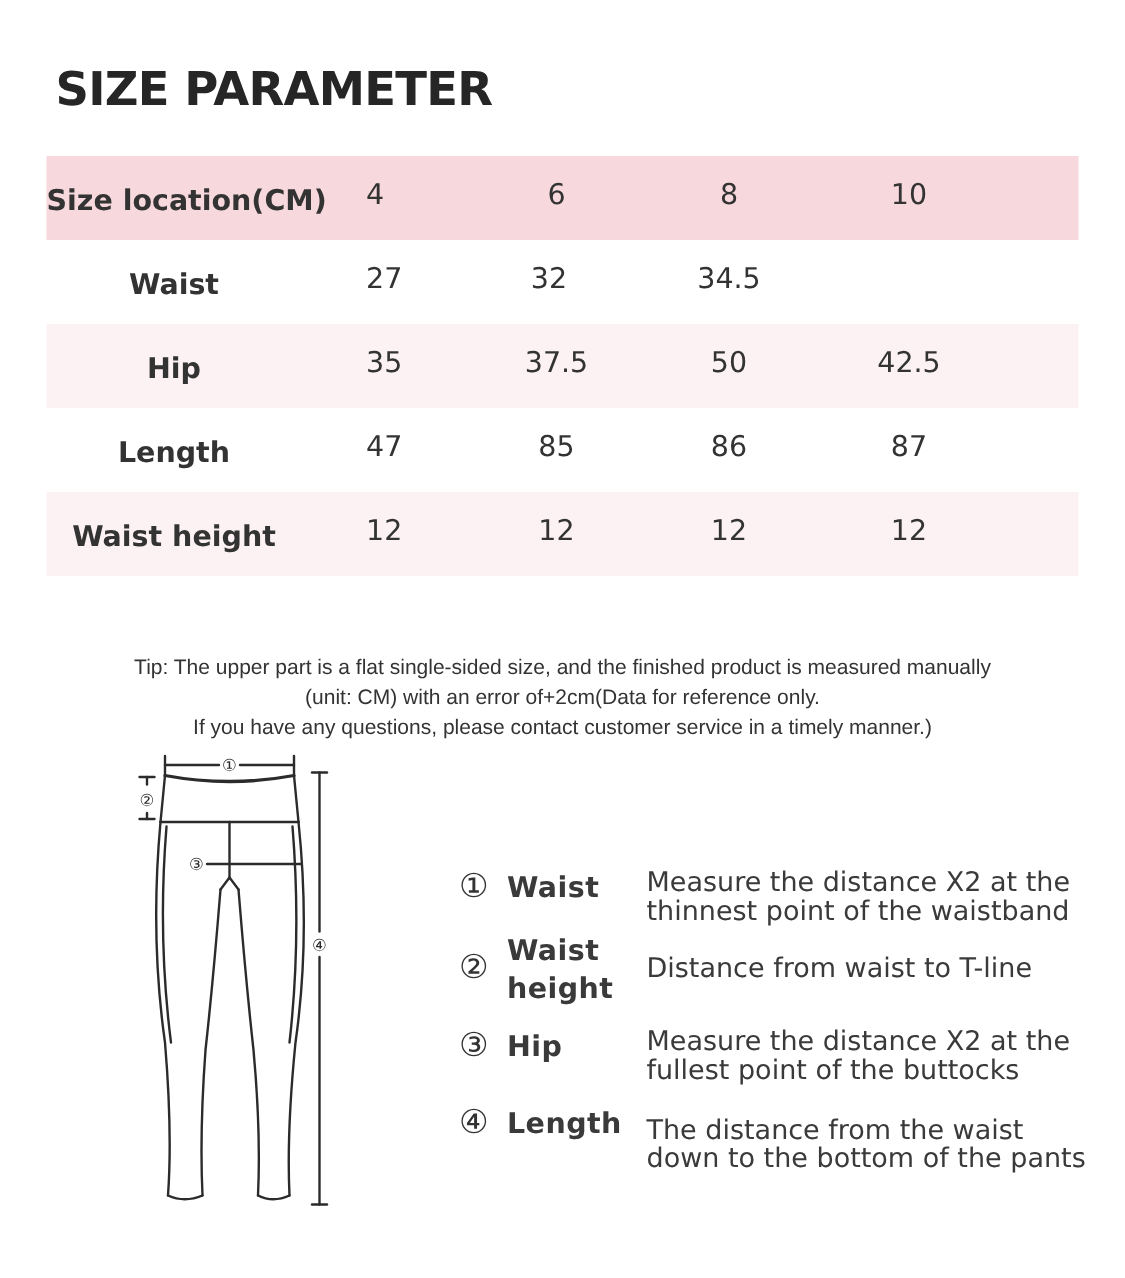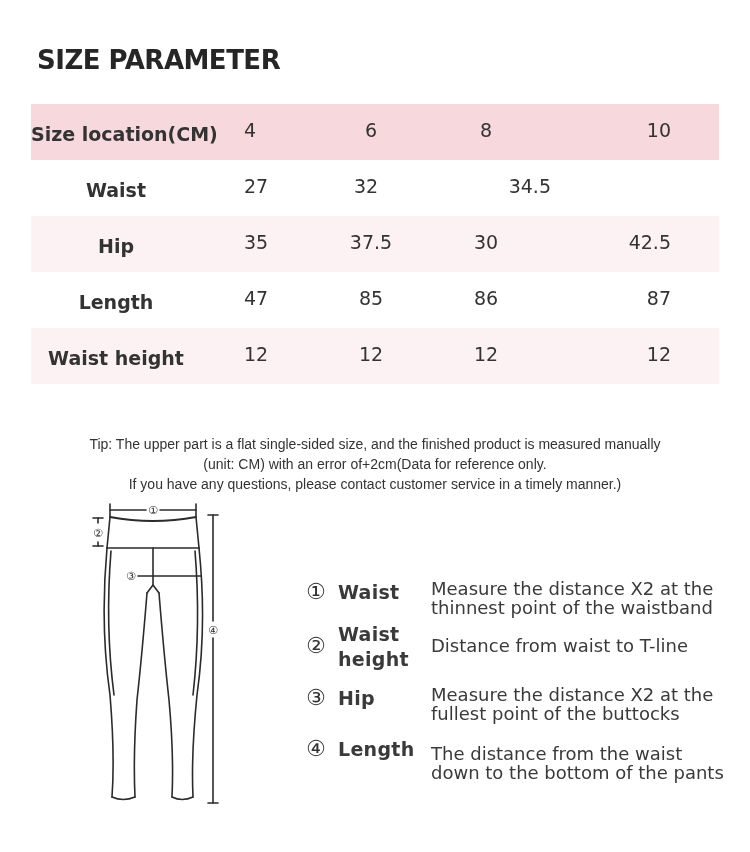--- a/index.html
+++ b/index.html
@@ -2,37 +2,37 @@
 <html><head>
   <meta charset="utf-8">
   <style>
     * { margin: 0; padding: 0; box-sizing: border-box; }
     html, body { width: 750px; height: 852px; background: #ffffff; overflow: hidden; }
     body { position: relative; font-family: "DejaVu Sans", sans-serif; color: #333333; }
 
     .title {
       position: absolute; left: 37px; top: 38px;
       font-family: "DejaVu Sans", sans-serif; font-weight: bold;
-      font-size: 26px; letter-spacing: -0.5px; color: #262626;
+      font-size: 31px; letter-spacing: -0.5px; color: #262626;
       line-height: 44px;
     }
 
     .size-table {
       position: absolute; left: 31px; top: 104px; width: 688px;
     }
     .row { display: flex; height: 56px; align-items: center; font-size: 19px; color: #333; }
     .row.header { background: #f7d8dc; }
     .row.alt { background: #fdf2f3; }
     .row.plain { background: #ffffff; }
     .cell { text-align: center; line-height: 56px; white-space: nowrap; }
     .c0 { width: 170px; padding-left: 0; font-weight: bold; }
     .c1 { width: 110px; text-align: left; padding-left: 43px; }
     .c2 { width: 120px; text-align: center; }
     .c3 { width: 110px; text-align: center; }
-    .c4 { width: 130px; text-align: right; }
+    .c4 { width: 130px; text-align: center; }
     .row .c0 { transform: translateY(2px); }
     .row .num { transform: translateY(-2px); }
 
     .tip {
       position: absolute; left: 30px; top: 415px; width: 690px;
       text-align: center; font-family: "Liberation Sans", sans-serif;
       font-size: 14px; line-height: 20px; color: #333; margin-top: 19px;
     }
 
     .diagram { position: absolute; left: 80px; top: 495px; width: 160px; height: 320px; }
@@ -68,21 +68,21 @@
   <div class="row plain">
     <div class="cell c0">Waist</div>
     <div class="cell c1 num">27</div>
     <div class="cell c3 num">32</div>
     <div class="cell c4 num">34.5</div>
   </div>
   <div class="row alt">
     <div class="cell c0">Hip</div>
     <div class="cell c1 num">35</div>
     <div class="cell c2 num">37.5</div>
-    <div class="cell c3 num">30</div>
+    <div class="cell c3 num">50</div>
     <div class="cell c4 num">42.5</div>
   </div>
   <div class="row plain">
     <div class="cell c0">Length</div>
     <div class="cell c1 num">47</div>
     <div class="cell c2 num">85</div>
     <div class="cell c3 num">86</div>
     <div class="cell c4 num">87</div>
   </div>
   <div class="row alt">

